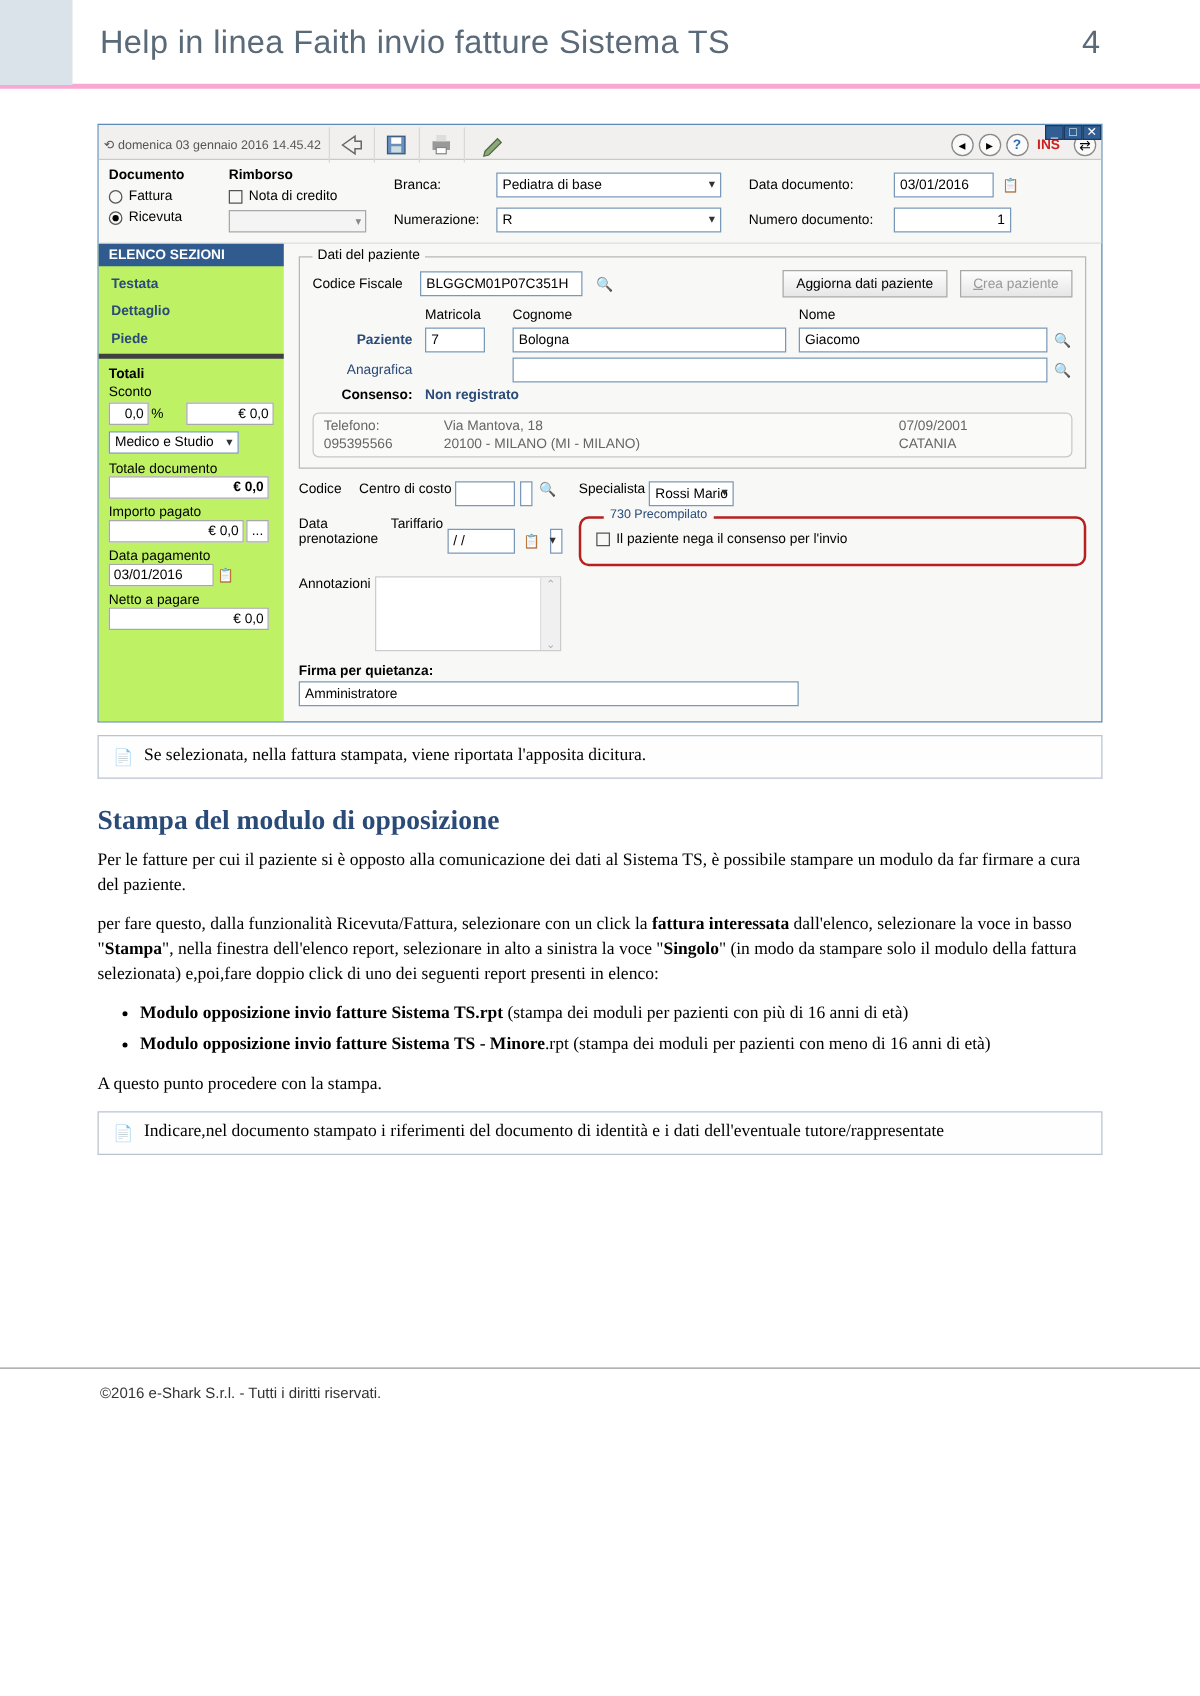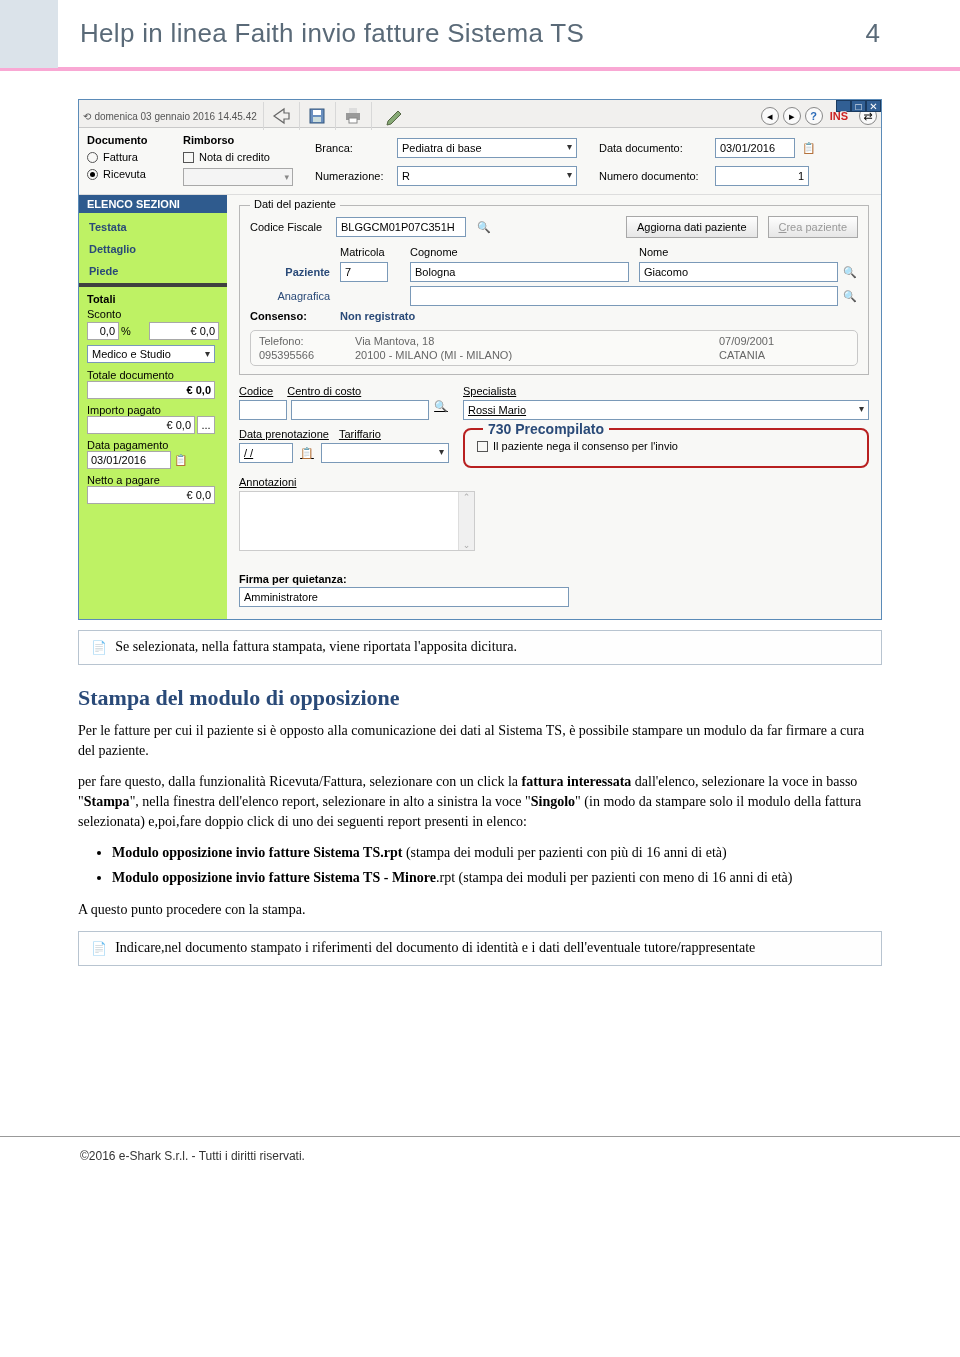--- a/index.html
+++ b/index.html
@@ -43,23 +43,23 @@
   .totals .label { font-weight: bold; font-size: 11px; margin-bottom: 3px; }
   .tot-row { display: flex; align-items: center; gap: 2px; margin-bottom: 5px; }
   .mini-input { border: 1px solid #a8a8a8; height: 18px; padding: 0 3px; font-size: 11px; background: #fff; display: inline-flex; align-items: center; justify-content: flex-end; }
   .right-panel { flex: 1; padding: 10px 12px 12px 12px; }
   .fieldset { border: 1px solid #b8b8b8; padding: 10px 10px 8px 10px; position: relative; }
   .fieldset .legend { position: absolute; top: -8px; left: 10px; background: #f8f8f6; padding: 0 4px; font-size: 11px; }
   .btn { border: 1px solid #a8a8a8; background: linear-gradient(#fefefe, #e6e6e6); height: 22px; padding: 0 10px; font-size: 11px; display: inline-flex; align-items: center; }
   .btn.disabled { color: #999; }
   .rounded-panel { border: 1px solid #c8c8c8; border-radius: 5px; padding: 4px 8px; background: #fafaf8; }
   .below-grid { display: grid; grid-template-columns: 210px 1fr 1fr; gap: 8px 14px; margin-top: 10px; }
-  .col-stack { display: flex; flex-direction: column; gap: 3px; text-decoration: underline; }
+  .col-stack { display: flex; gap: 3px; }
   .precompilato { border: 2px solid #b82020; border-radius: 8px; padding: 10px 12px 14px 12px; position: relative; }
-  .precompilato .legend { position: absolute; top: -9px; left: 18px; background: #f8f8f6; padding: 0 5px; font-weight: bold; color: #2a4a78; font-size: 14px; }
+  .precompilato .legend { position: absolute; top: -9px; left: 18px; background: #f8f8f6; padding: 0 5px; font-weight: normal; color: #2a4a78; font-size: 10px; }
   .ann-area { border: 1px solid #ccc; background: #fff; height: 60px; width: 236px; position: relative; }
   .ann-scroll { position: absolute; right: 0; top: 0; bottom: 0; width: 16px; background: #f0f0f0; border-left: 1px solid #ddd; display: flex; flex-direction: column; justify-content: space-between; align-items: center; font-size: 9px; color: #aaa; }
   .note-box { border: 1px solid #b8c4d0; padding: 8px 12px; margin-top: 10px; background: #fefefe; font-family: Georgia, serif; font-size: 14px; display: flex; gap: 8px; align-items: flex-start; }
   .note-icon { font-size: 13px; color: #666; margin-top: 1px; }
   h2.section { font-family: Georgia, serif; font-size: 22px; font-weight: bold; color: #2a4a78; margin: 20px 0 10px 0; }
   .body-text { font-family: Georgia, serif; font-size: 14px; line-height: 1.45; margin-bottom: 10px; }
   .body-text b { font-weight: bold; }
   ul.bul { font-family: Georgia, serif; font-size: 14px; padding-left: 34px; margin-bottom: 12px; line-height: 1.5; }
   ul.bul li { margin-bottom: 4px; }
   .footer { position: relative; margin-top: 130px; padding: 12px 80px; border-top: 1px solid #999; font-size: 12px; color: #333; font-family: Verdana, sans-serif; }
@@ -173,21 +173,21 @@
           <div>Piede</div>
         </div>
         <div class="totals">
           <div class="label">Totali</div>
           <div style="font-size:11px;margin-bottom:2px">Sconto</div>
           <div class="tot-row">
             <span class="mini-input" style="width:32px">0,0</span>
             <span>%</span>
             <span class="mini-input" style="width:70px;margin-left:auto">€ 0,0</span>
           </div>
-          <span class="input dropdown" style="width:128px;height:18px;margin-bottom:6px">Medico e Studio</span>
+          <span class="input dropdown" style="width:104px;height:18px;margin-bottom:6px">Medico e Studio</span>
           <div style="font-size:11px">Totale documento</div>
           <div class="tot-row">
               <span class="mini-input" style="width:128px;font-weight:bold">€ 0,0</span>
             </div>
           <div style="font-size:11px">Importo pagato</div>
           <div class="tot-row">
             <span class="mini-input" style="width:108px">€ 0,0</span>
             <span class="mini-input" style="width:18px;justify-content:center">...</span>
           </div>
           <div style="font-size:11px">Data pagamento</div>
@@ -229,21 +229,21 @@
               <span class="lookup-icon">🔍</span>
             </div>
 
             <span style="font-size:11px;text-align:right;color:#2a4a78">Anagrafica</span>
             <span></span>
             <div style="grid-column:3/5;display:flex;gap:4px;align-items:center">
               <span class="input" style="flex:1"></span>
               <span class="lookup-icon">🔍</span>
             </div>
 
-            <span style="font-size:11px;font-weight:bold;">Consenso:</span>
+            <span style="font-size:11px;font-weight:bold;text-align:right">Consenso:</span>
             <span style="grid-column:2/5;font-size:11px;font-weight:bold;color:#2a4a78">Non registrato</span>
           </div>
 
           <div class="rounded-panel" style="margin-top:8px;display:grid;grid-template-columns:86px 1fr 130px;gap:2px 10px;font-size:11px;color:#666">
             <span>Telefono:</span>
             <span>Via Mantova, 18</span>
             <span>07/09/2001</span>
             <span>095395566</span>
             <span>20100 - MILANO (MI - MILANO)</span>
             <span>CATANIA</span>
@@ -292,23 +292,23 @@
             <span style="font-size:11px">Annotazioni</span>
             <div class="ann-area">
               <div class="ann-scroll">
                   <span>⌃</span>
                   <span>⌄</span>
                 </div>
             </div>
           </div>
         </div>
 
-        <div style="margin-top:22px">
+        <div style="margin-top:10px">
           <div style="font-size:11px;font-weight:bold;margin-bottom:2px">Firma per quietanza:</div>
-          <span class="input" style="width:330px">Amministratore</span>
+          <span class="input" style="width:400px">Amministratore</span>
         </div>
       </div>
     </div>
   </div>
 
   <div class="note-box">
     <span class="note-icon">📄</span>
     <span>Se selezionata, nella fattura stampata, viene riportata l'apposita dicitura.</span>
   </div>
 

